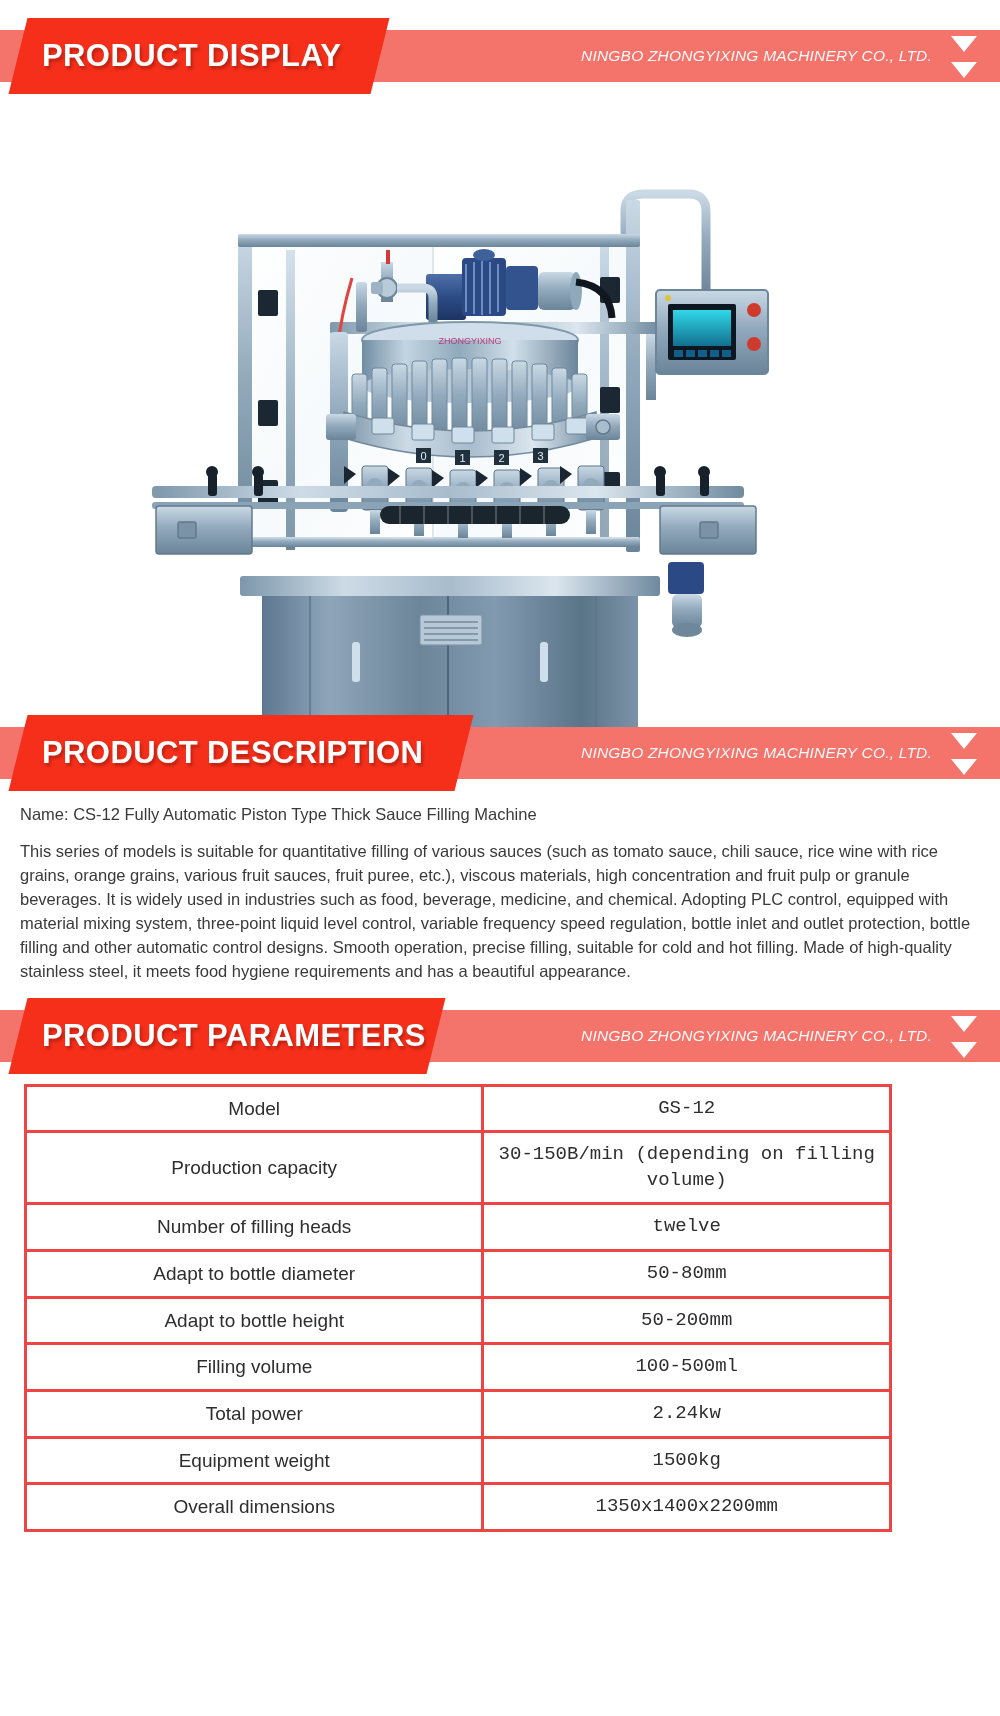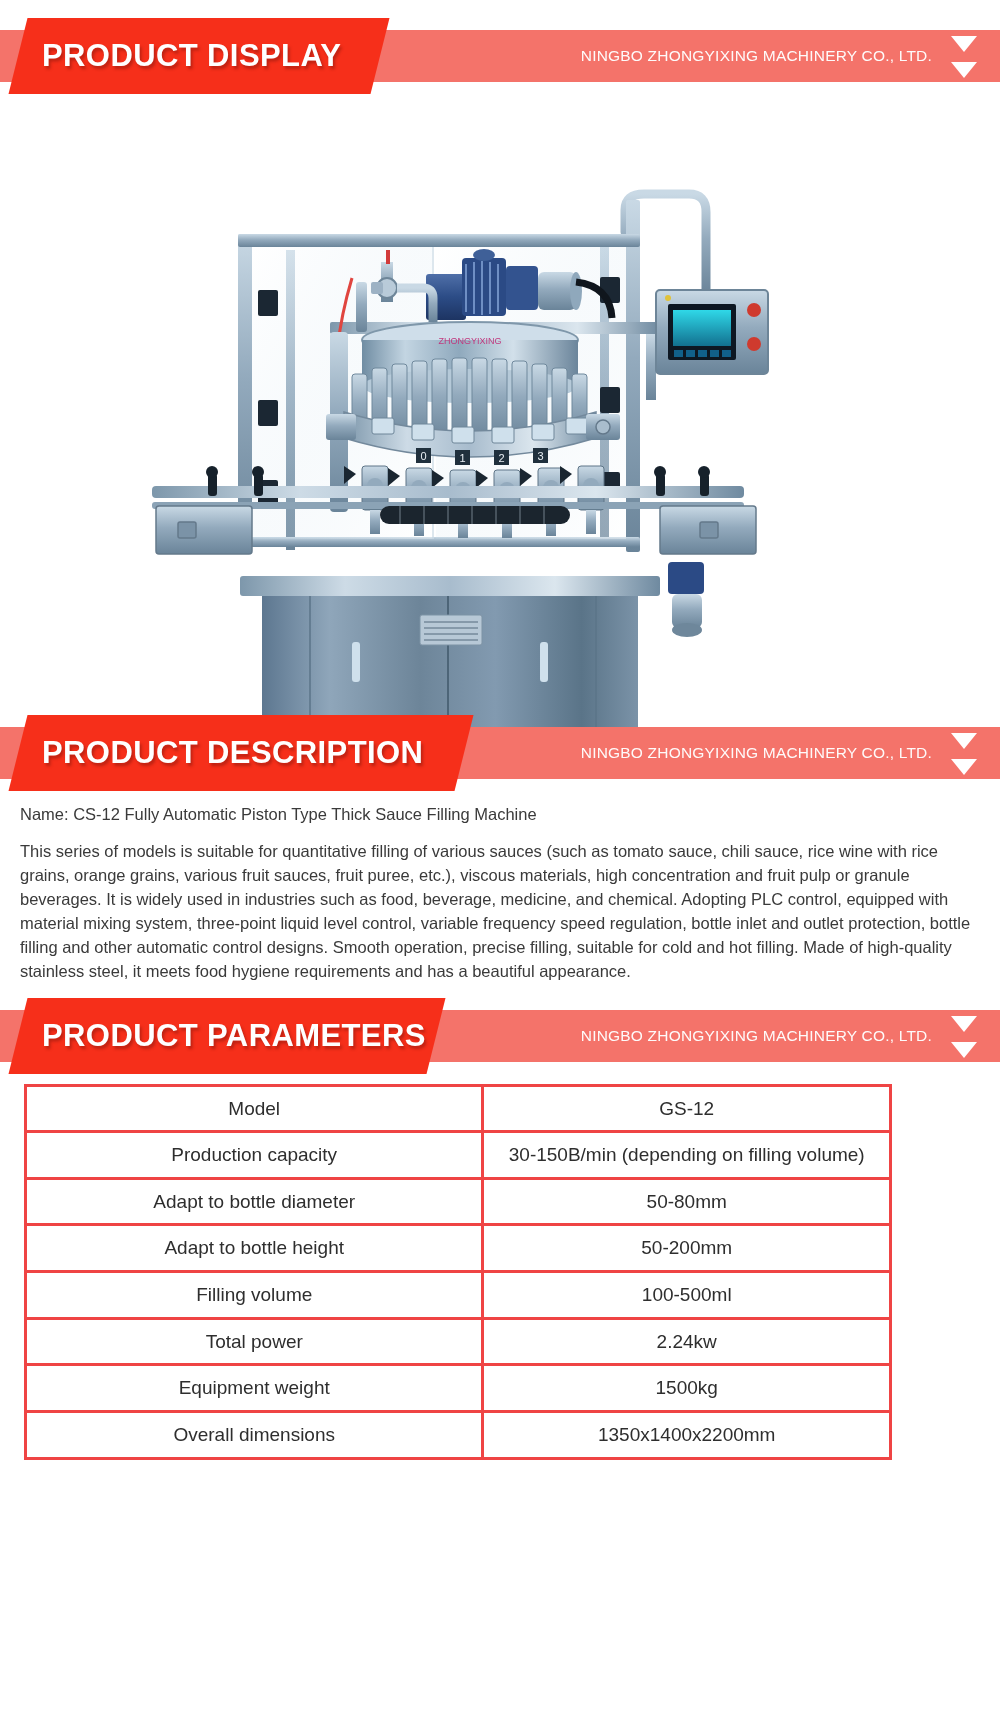--- a/index.html
+++ b/index.html
@@ -36,21 +36,21 @@
     font-weight:bold;
     letter-spacing:0.4px;
     text-shadow:2px 3px 3px rgba(120,20,10,0.45);
     transform:skewX(-14deg);
     white-space:nowrap;
   }
   .banner .tag-text span{ transform:skewX(14deg); display:inline-block; }
   .banner .company{
     position:absolute; right:68px; top:0; height:52px;
     display:flex; align-items:center;
-    color:#ffffff; font-size:15.5px; 
+    color:#ffffff; font-size:15.5px; font-style:italic;
     letter-spacing:0.2px; white-space:nowrap; z-index:3;
     opacity:0.97;
   }
   .banner .arrows{
     position:absolute; right:20px; top:6px;
     width:32px; height:42px; z-index:3;
     display:flex; flex-direction:column; align-items:center; justify-content:space-between;
   }
   .tri{
     width:0; height:0;
@@ -76,21 +76,21 @@
     table-layout:fixed;
   }
   table.params td{
     border:3px solid #ef4444;
     font-size:19px; color:#2e2e2e;
     text-align:center; vertical-align:middle;
     padding:9px 6px;
     line-height:1.35;
   }
   table.params td.k{ width:440px; }
-  table.params td.v{ width:392px; }
+  table.params td.v{ width:392px;font-family:Liberation Mono, monospace; }
 </style>
 </head>
 <body>
 
 <div class="page">
 
   <div style="height:30px"></div>
   <div class="banner">
     <div class="stripe"></div>
     <div class="tag"></div>
@@ -426,20 +426,24 @@
       <tbody>
           <tr>
             <td class="k">Model</td>
             <td class="v">GS-12</td>
           </tr>
           <tr>
             <td class="k">Production capacity</td>
             <td class="v">30-150B/min (depending on filling volume)</td>
           </tr>
           <tr>
+            <td class="k">Number of filling heads</td>
+            <td class="v">twelve</td>
+          </tr>
+          <tr>
             <td class="k">Adapt to bottle diameter</td>
             <td class="v">50-80mm</td>
           </tr>
           <tr>
             <td class="k">Adapt to bottle height</td>
             <td class="v">50-200mm</td>
           </tr>
           <tr>
             <td class="k">Filling volume</td>
             <td class="v">100-500ml</td>

